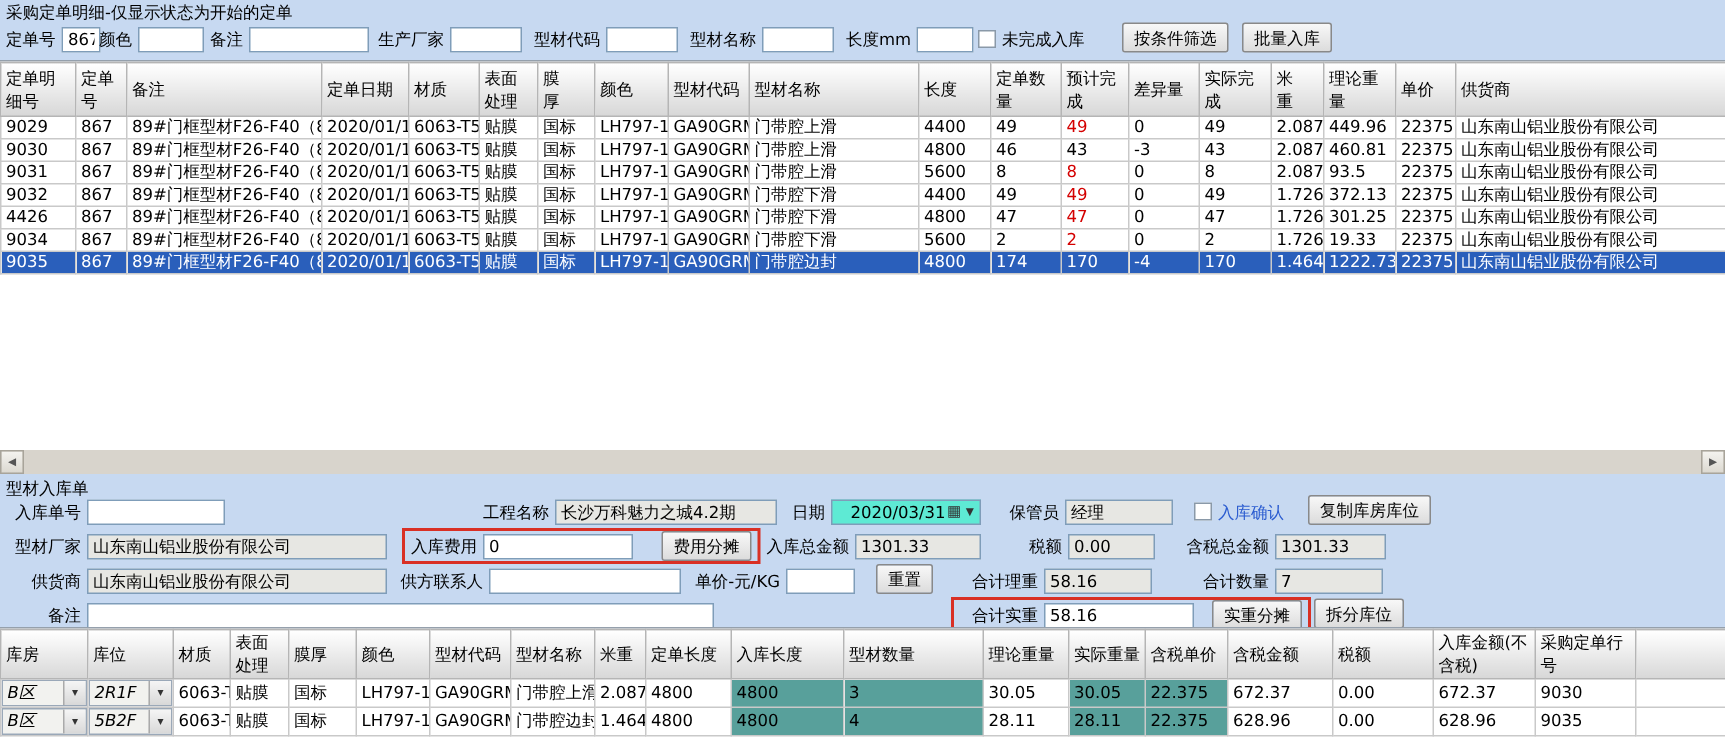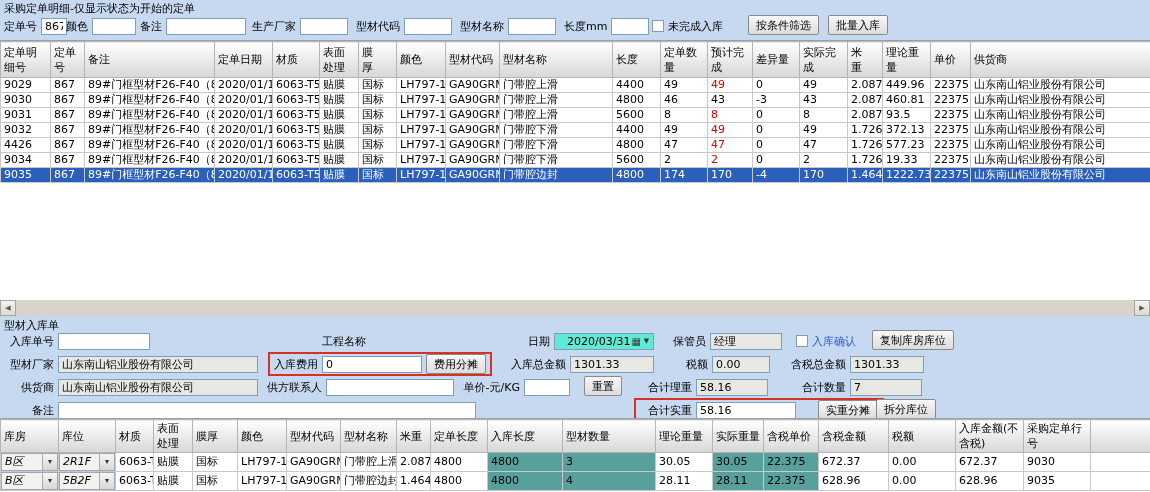--- a/index.html
+++ b/index.html
@@ -249,21 +249,21 @@
             <td>国标</td>
             <td>LH797-1LL0</td>
             <td>GA90GRM04</td>
             <td>门带腔下滑</td>
             <td>4800</td>
             <td>47</td>
             <td class="red">47</td>
             <td>0</td>
             <td>47</td>
             <td>1.726</td>
-            <td>577.23</td>
+            <td>301.25</td>
             <td>22375</td>
             <td>山东南山铝业股份有限公司</td>
           </tr>
           <tr>
             <td>9034</td>
             <td>867</td>
             <td>89#门框型材F26-F40（866+867）</td>
             <td>2020/01/13</td>
             <td>6063-T5</td>
             <td>贴膜</td>
@@ -314,20 +314,21 @@
 
   <div style="position:absolute;left:0;top:318px;width:1150px;height:100px">
     <div class="sec-title" style="top:0">型材入库单</div>
 
     <div class="fld" style="left:6px;top:14px">
       <span class="lb" style="width:52px">入库单号</span>
       <input class="tb" style="width: 92px;" value="">
     </div>
     <div class="fld" style="left:318px;top:14px">
       <span class="lb" style="width:52px">工程名称</span>
+      <input class="tb ro" style="width: 148px;" value="长沙万科魅力之城4.2期">
     </div>
     <div class="fld" style="left:524px;top:14px">
       <span class="lb" style="width:30px">日期</span>
       <span class="dateinp" style="width:100px">
         <span class="dv">2020/03/31</span>
         <span class="calbtn">▦</span>
         <span class="dar">▼</span>
       </span>
     </div>
     <div class="fld" style="left:668px;top:14px">
@@ -340,21 +341,21 @@
     </div>
     <button class="btn" style="position:absolute;left:872px;top:12px">复制库房库位</button>
 
     <div class="fld" style="left:6px;top:37px">
       <span class="lb" style="width:52px">型材厂家</span>
       <input class="tb ro" style="width: 200px;" value="山东南山铝业股份有限公司">
     </div>
     <div class="rbox" style="position:absolute;left:268px;top:34px">
       <span class="lb" style="width:48px">入库费用</span>
       <input class="tb" style="width: 100px;" value="0">
-      <button class="btn" style="margin-left:4px">费用分摊</button>
+      <button class="btn" style="margin-left:19px">费用分摊</button>
     </div>
     <div class="fld" style="left:506px;top:37px">
       <span class="lb" style="width:64px">入库总金额</span>
       <input class="tb ro" style="width: 84px;" value="1301.33">
     </div>
     <div class="fld" style="left:684px;top:37px">
       <span class="lb" style="width:28px">税额</span>
       <input class="tb ro" style="width: 58px;" value="0.00">
     </div>
     <div class="fld" style="left:786px;top:37px">
@@ -384,21 +385,21 @@
       <input class="tb ro" style="width: 72px;" value="7">
     </div>
 
     <div class="fld" style="left:6px;top:83px">
       <span class="lb" style="width:52px">备注</span>
       <input class="tb" style="width: 418px;" value="">
     </div>
     <div class="rbox" style="position:absolute;left:634px;top:80px">
       <span class="lb" style="width:56px">合计实重</span>
       <input class="tb" style="width: 100px;" value="58.16">
-      <button class="btn" style="margin-left:22px">实重分摊</button>
+      <button class="btn" style="margin-left:12px">实重分摊</button>
     </div>
     <button class="btn" style="position:absolute;left:876px;top:81px">拆分库位</button>
   </div>
 
   <div class="tblwrap" style="top:418px;height:94px" id="t2">
       <table style="width: 1150px;">
         <colgroup>
           <col style="width: 58px;">
           <col style="width: 57px;">
           <col style="width: 38px;">

